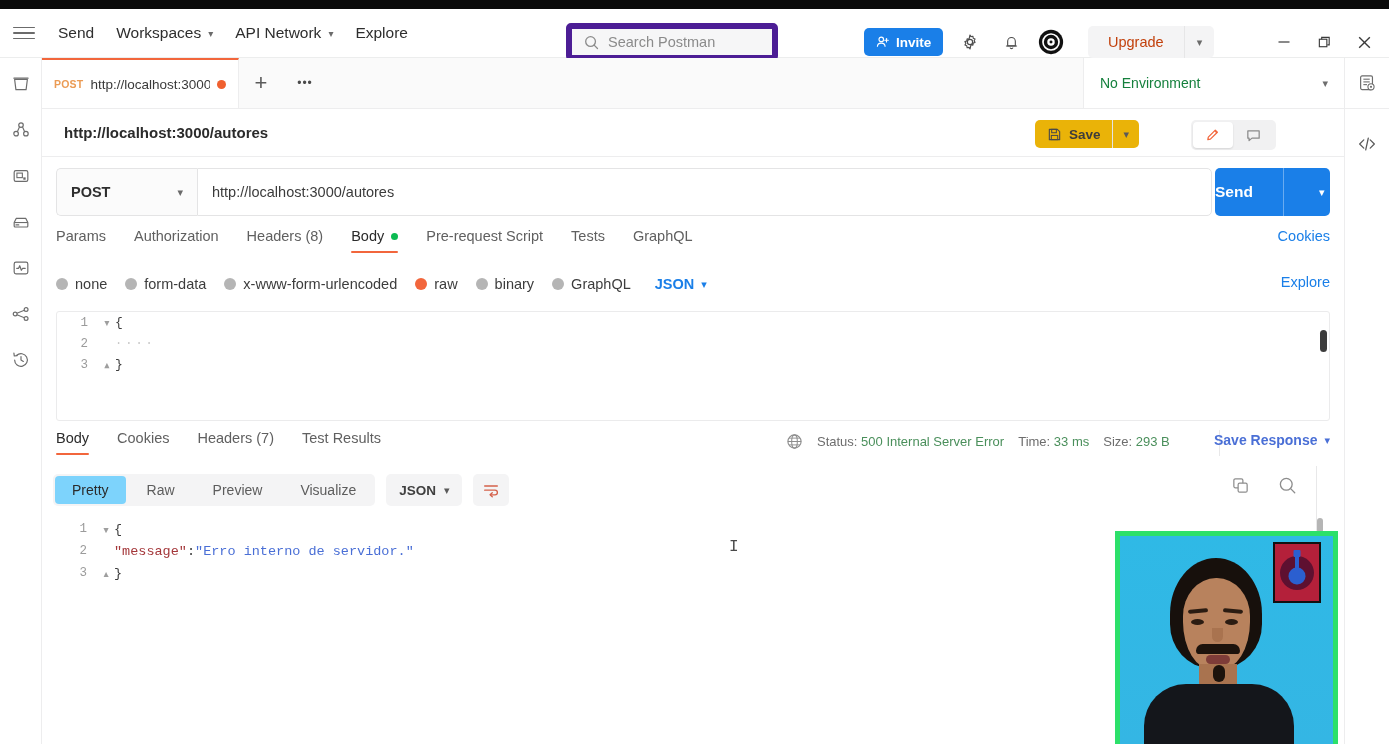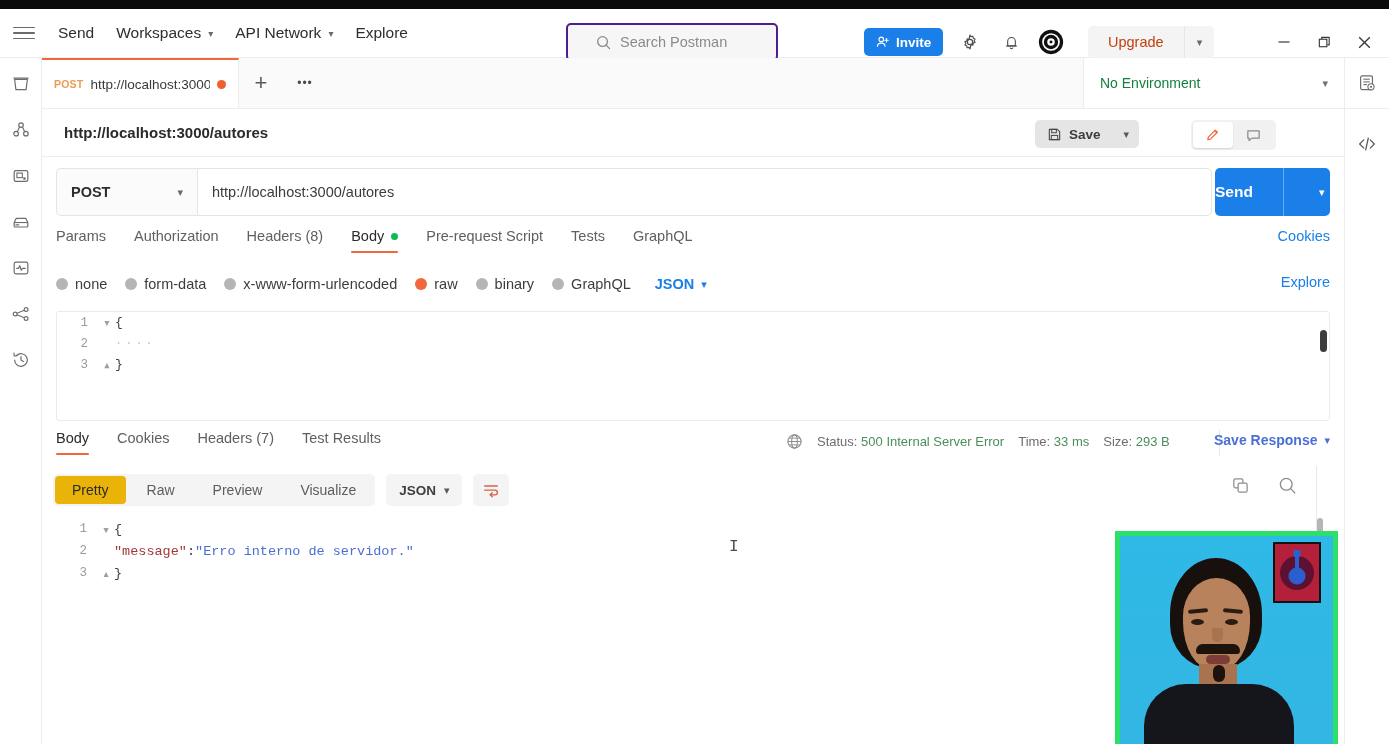--- a/index.html
+++ b/index.html
@@ -32,22 +32,22 @@
   .hamburger i { display: block; height: 1.6px; background: #6b6b6b; border-radius: 1px; }
   .navitem {
     font-size: 15.5px; color: #2e2e2e; padding: 6px 11px;
     display: flex; align-items: center; gap: 7px; cursor: pointer;
     white-space: nowrap;
   }
   .navitem .chev { color: #6b6b6b; font-size: 10px; }
   .searchbox {
     position: absolute; left: 566px; top: 14px;
     width: 212px; height: 38px;
-    background: #f6f6f7; border: 2px solid #4c1d95; border-radius: 5px;
-    display: flex; align-items: center; gap: 9px; padding: 0 28px;
+    background: #f6f6f7; border: 6px solid #4c1d95; border-radius: 5px;
+    display: flex; align-items: center; gap: 9px; padding: 0 12px;
     cursor: text;
   }
   .searchbox .ph { font-size: 14.5px; color: #8b8b8b; }
   .invite-btn {
     position: absolute; left: 864px; top: 19px;
     height: 28px; padding: 0 12px;
     background: #1a7fe8; border-radius: 5px; color: #fff;
     font-size: 13.5px; font-weight: bold;
     display: flex; align-items: center; gap: 6px; cursor: pointer;
   }
@@ -113,21 +113,21 @@
 
   
   .titlerow {
     position: absolute; top: 109px; left: 42px; width: 1302px; height: 48px;
     background: #fff; border-bottom: 1px solid #ededee;
     display: flex; align-items: center;
   }
   .req-title { margin-left: 22px; font-size: 15px; font-weight: bold; color: #2b2b2b; }
   .savegrp {
     position: absolute; right: 205px; top: 11px; height: 28px;
-    background: #e5e5e5; border-radius: 5px; display: flex; align-items: center; cursor: pointer;
+    background: #eab308; border-radius: 5px; display: flex; align-items: center; cursor: pointer;
   }
   .savegrp .s { display:flex; align-items:center; gap:7px; padding: 0 12px; font-size: 13.5px; color: #3c3c3c; font-weight: bold;}
   .savegrp .vd { width: 1px; height: 28px; background: #e4e4e5; }
   .savegrp .cv { padding: 0 10px; color: #5a5a5a; font-size: 11px; }
   .togglegrp {
     position: absolute; right: 68px; top: 11px; height: 30px; width: 85px;
     background: #f1f1f2; border-radius: 5px; display: flex; align-items: center; padding: 2px;
   }
   .togglegrp .tg { width: 40px; height: 26px; display:flex; align-items:center; justify-content:center; border-radius: 4px; cursor:pointer; }
   .togglegrp .tg.active { background: #fff; box-shadow: 0 1px 2px rgba(0,0,0,.12); }
@@ -219,21 +219,21 @@
     position: absolute; right: 0; top: 2px; display:flex; align-items:center; gap: 7px;
     font-size: 14px; color: #4a6fd6; font-weight: bold; cursor: pointer;
   }
   .save-resp .cv { font-weight: normal; font-size: 11px; }
   .resp-sep { position: absolute; left: 1163px; top: 0; width: 1px; height: 26px; background: #e8e8e9; }
 
   
   .viewctl { position: absolute; top: 474px; left: 53px; height: 32px; display: flex; align-items: center; gap: 11px; }
   .segmented { display: flex; background: #f4f4f5; border-radius: 5px; height: 32px; align-items: center; }
   .segmented .sg { padding: 0 17px; height: 28px; margin: 2px; display:flex; align-items:center; font-size: 14px; color: #5d5d5d; border-radius: 4px; cursor: pointer; }
-  .segmented .sg.active { background: #eab308; color: #2b2b2b; }
+  .segmented .sg.active { background: #7dd3fc; color: #2b2b2b; }
   .fmtsel { display:flex; align-items:center; gap: 8px; height: 32px; padding: 0 13px; background:#f4f4f5; border-radius: 5px; cursor:pointer; }
   .fmtsel .lbl { font-size: 13.5px; font-weight: bold; color: #3f3f3f; }
   .fmtsel .cv { font-size: 11px; color: #5a5a5a; }
   .wrapbtn { width: 36px; height: 32px; background: #f4f4f5; border-radius: 5px; display:flex; align-items:center; justify-content:center; cursor:pointer;}
   .resp-actions { position: absolute; top: 476px; right: 92px; display: flex; align-items: center; gap: 28px; }
   .resp-divider { position: absolute; top: 466px; right: 72px; width: 1px; height: 278px; background: #e8e8e9; }
 
   
   .respbody { position: absolute; top: 518px; left: 56px; width: 1274px; height: 200px; }
   .rline { display: flex; height: 22px; align-items: center; font-family: "Liberation Mono", monospace; font-size: 13.5px; }

